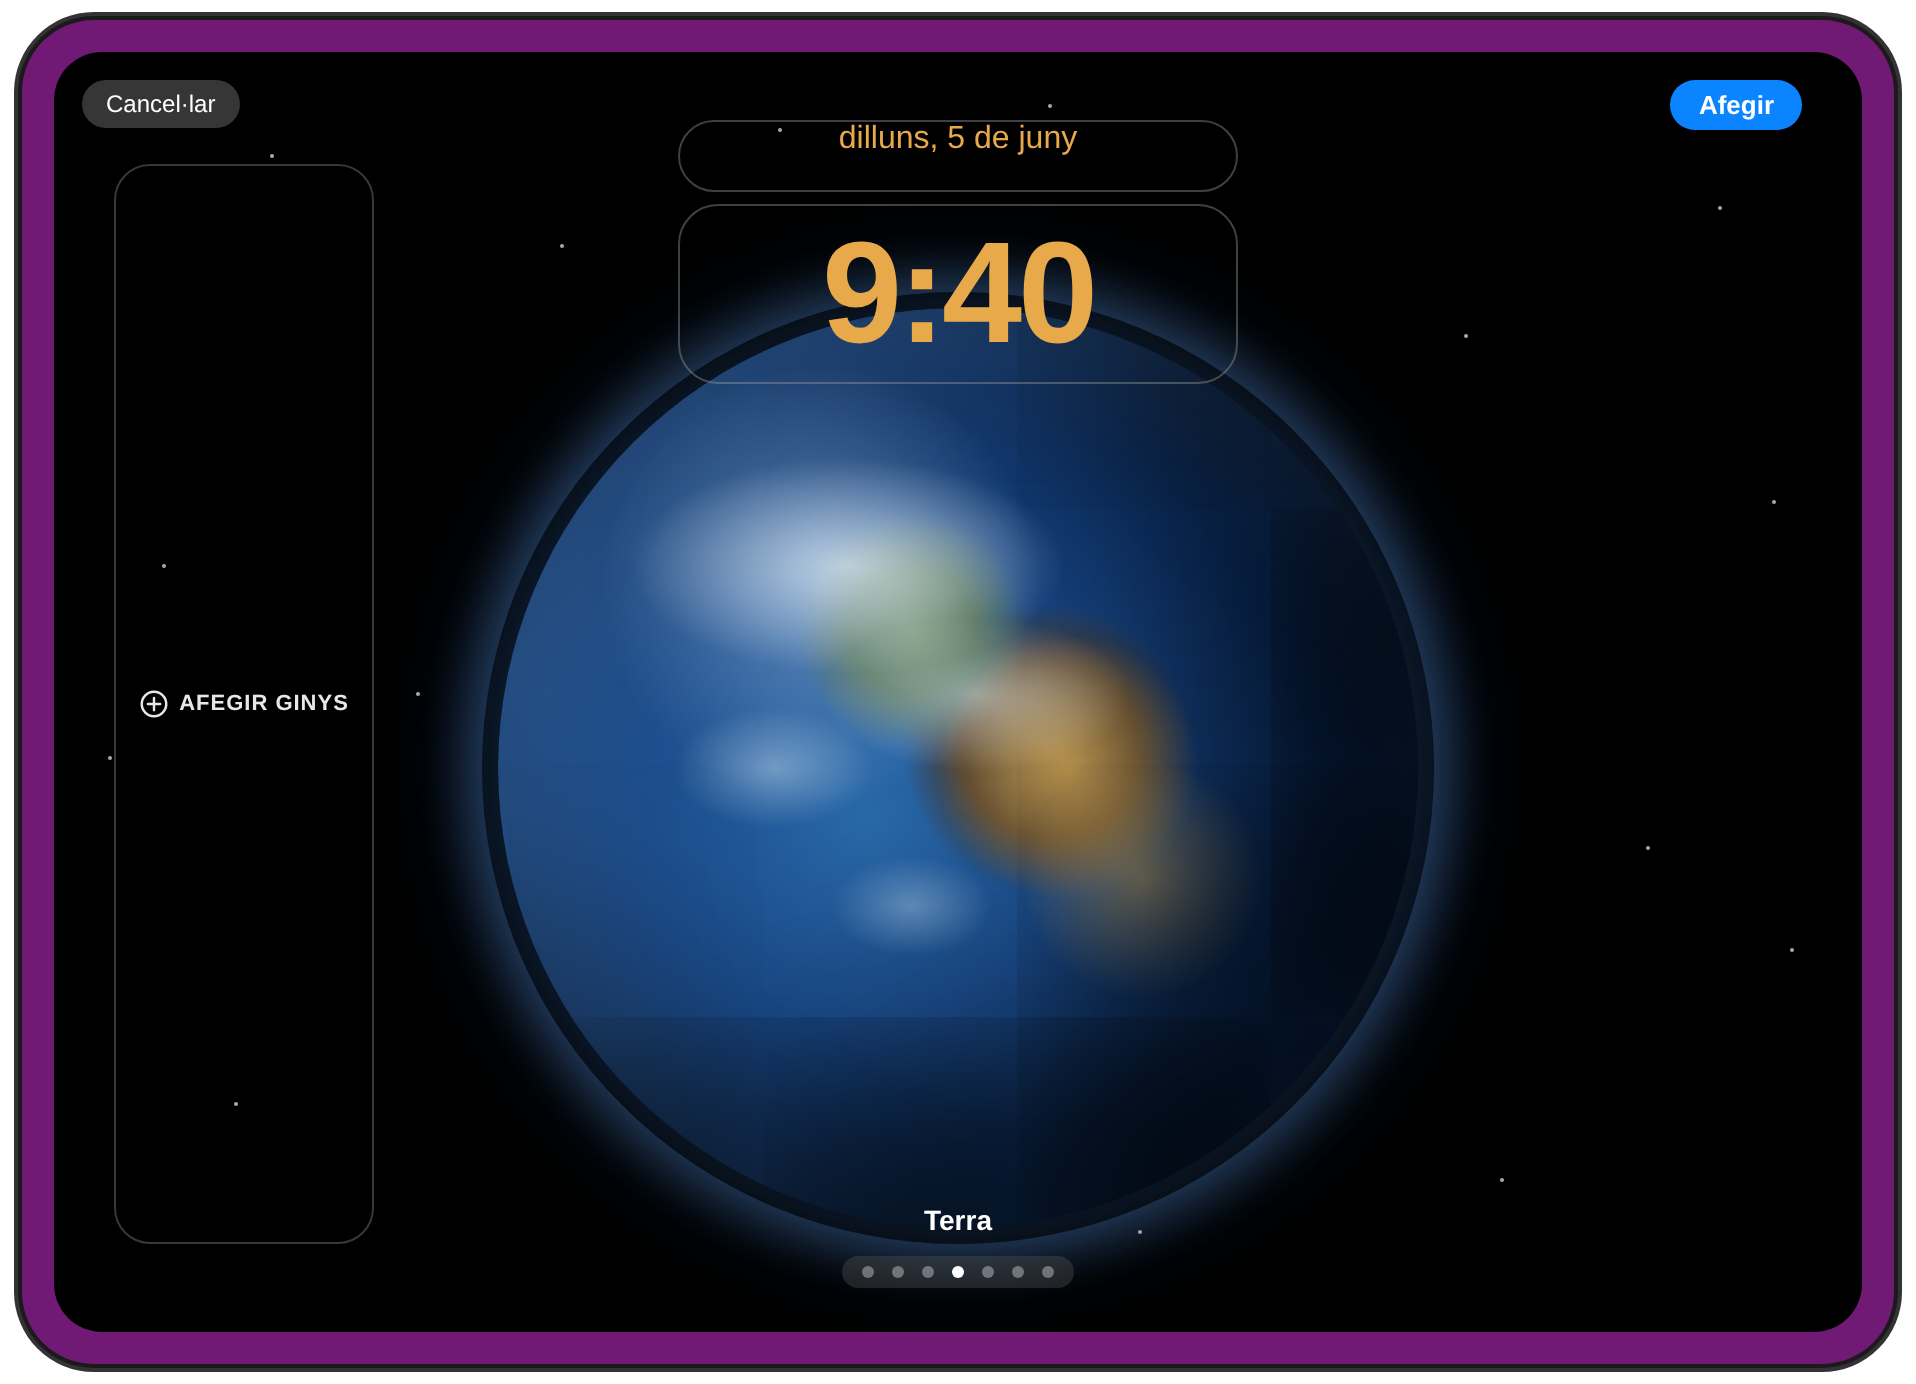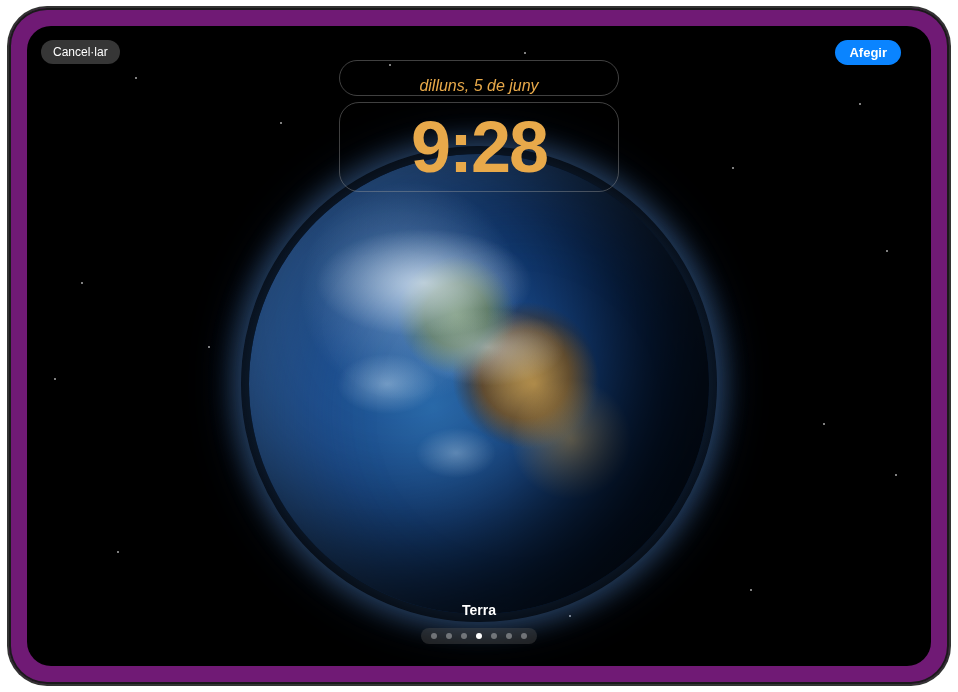--- a/index.html
+++ b/index.html
@@ -105,25 +105,24 @@
     .date-capsule {
       position: absolute;
       top: 34px;
       left: 50%;
       transform: translateX(-50%);
       width: 280px;
       height: 36px;
       border: 1px solid rgba(160,160,160,0.4);
       border-radius: 18px;
       display: flex;
-      align-items: flex-end;
+      align-items: flex-start;
       justify-content: center;
       z-index: 6;
       cursor: pointer;
-      font-style: italic;
     }
     .date-text {
       color: #e8a94a;
       font-size: 16px;
       font-weight: 500;
     }
     .time-capsule {
       position: absolute;
       top: 76px;
       left: 50%;
@@ -239,27 +238,38 @@
       <div class="star" style="top:88%;left:80%"></div>
       <div class="star" style="top:92%;left:60%"></div>
       <div class="star" style="top:55%;left:3%"></div>
       <div class="star" style="top:70%;left:96%"></div>
       <div class="star" style="top:6%;left:40%"></div>
     </div>
 
     <button class="cancel-btn">Cancel·lar</button>
     <button class="add-btn">Afegir</button>
 
+    <div class="widget-panel">
+      <div class="widget-panel-content">
+        <span class="plus-icon">
+          <svg viewBox="0 0 16 16" fill="none">
+            <circle cx="8" cy="8" r="7" stroke="#e8e8e8" stroke-width="1.4"></circle>
+            <path d="M8 4.5v7M4.5 8h7" stroke="#e8e8e8" stroke-width="1.4" stroke-linecap="round"></path>
+          </svg>
+        </span>
+        <span class="widget-label">AFEGIR GINYS</span>
+      </div>
+    </div>
 
     <div class="date-capsule">
       <span class="date-text">dilluns, 5 de juny</span>
     </div>
 
     <div class="time-capsule">
-      <span class="time-text">9:28</span>
+      <span class="time-text">9:40</span>
     </div>
 
     <div class="earth"></div>
 
     <div class="wallpaper-label">Terra</div>
 
     <div class="page-dots">
       <div class="dot"></div>
       <div class="dot"></div>
       <div class="dot"></div>

